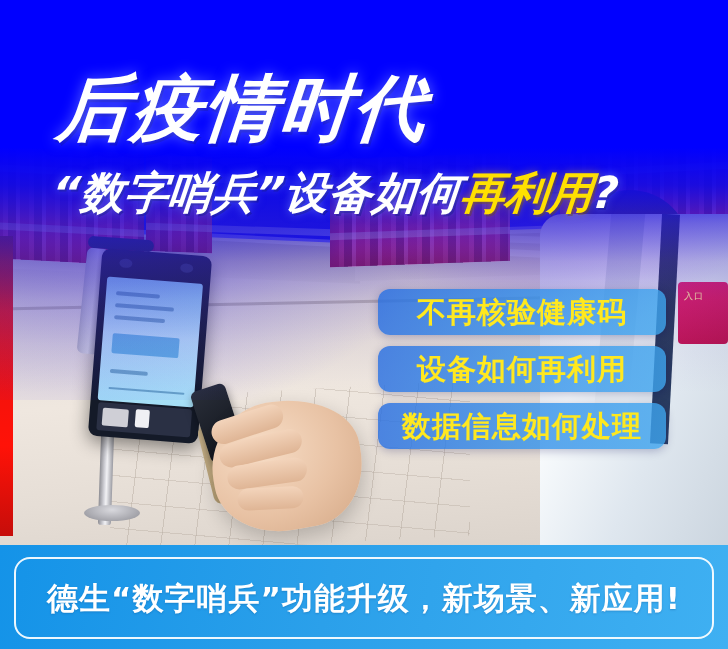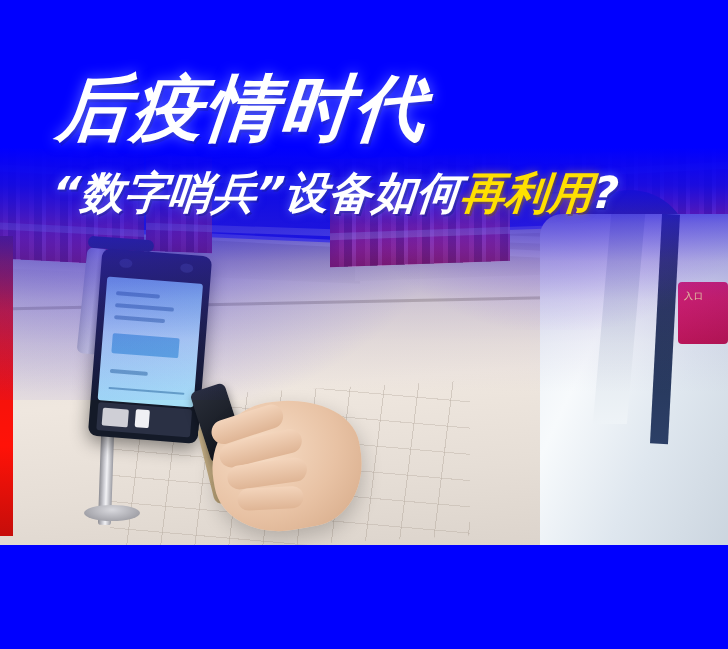--- a/index.html
+++ b/index.html
@@ -524,15 +524,31 @@
     <div class="glow-streak"></div>
     <div class="tint-blue-l"></div>
     <div class="tint-purple"></div>
     <div class="tint-top"></div>
   </div>
 
   <div class="title">后疫情时代</div>
 
   <div class="subtitle"><span>“数字哨兵”设备如何</span><span class="hl">再利用</span><span class="qm">?</span></div>
 
-
+  <div class="pills">
+    <div class="pill">
+      <span>不再核验健康码</span>
+    </div>
+    <div class="pill">
+      <span>设备如何再利用</span>
+    </div>
+    <div class="pill">
+      <span>数据信息如何处理</span>
+    </div>
+  </div>
+
+  <div class="banner">
+    <div class="banner-frame">
+      <div class="banner-text">德生“数字哨兵”功能升级，新场景、新应用!</div>
+    </div>
+  </div>
 
 </div>
 
 </body></html>

